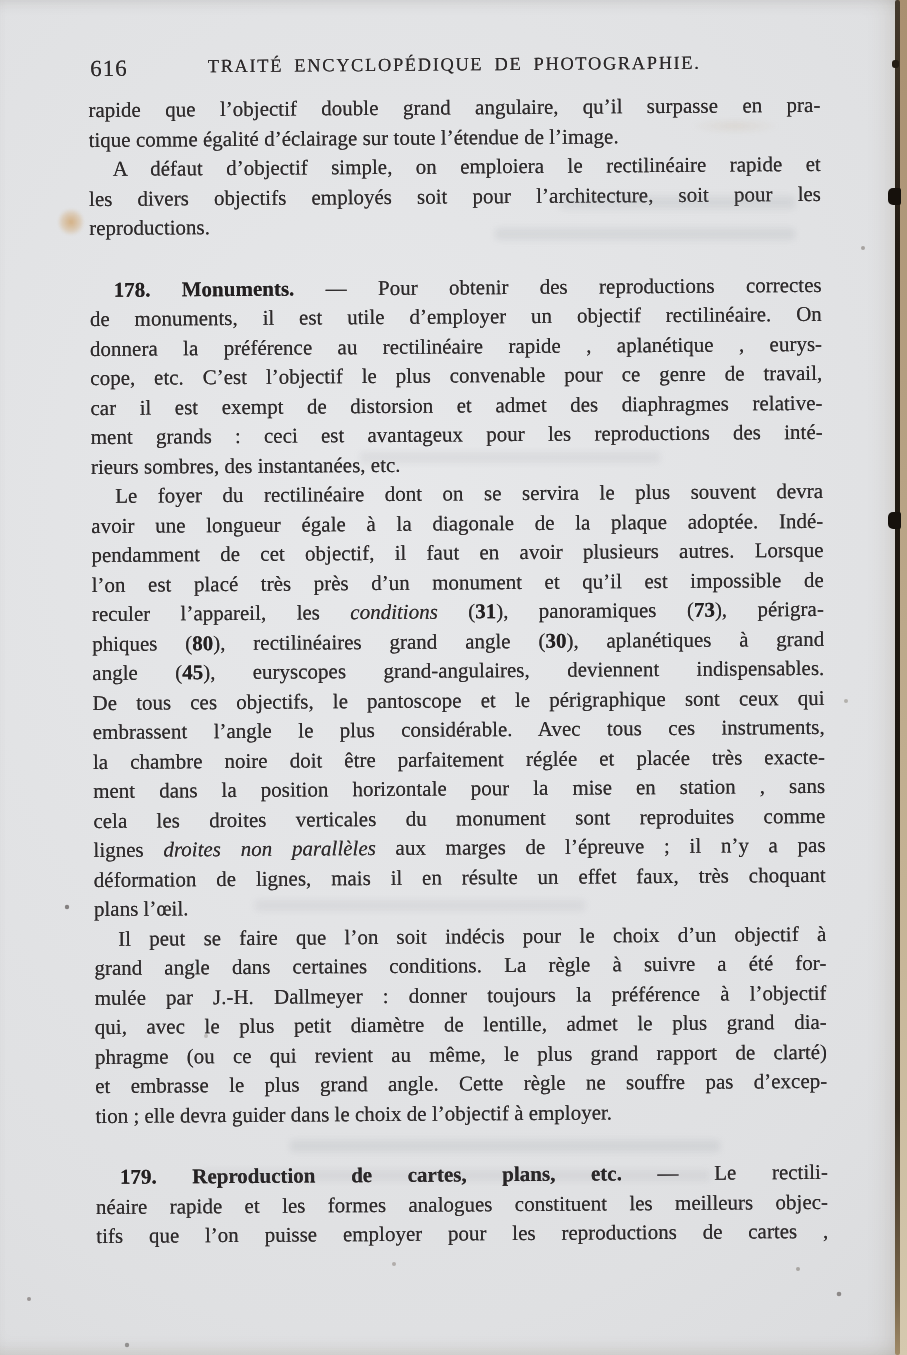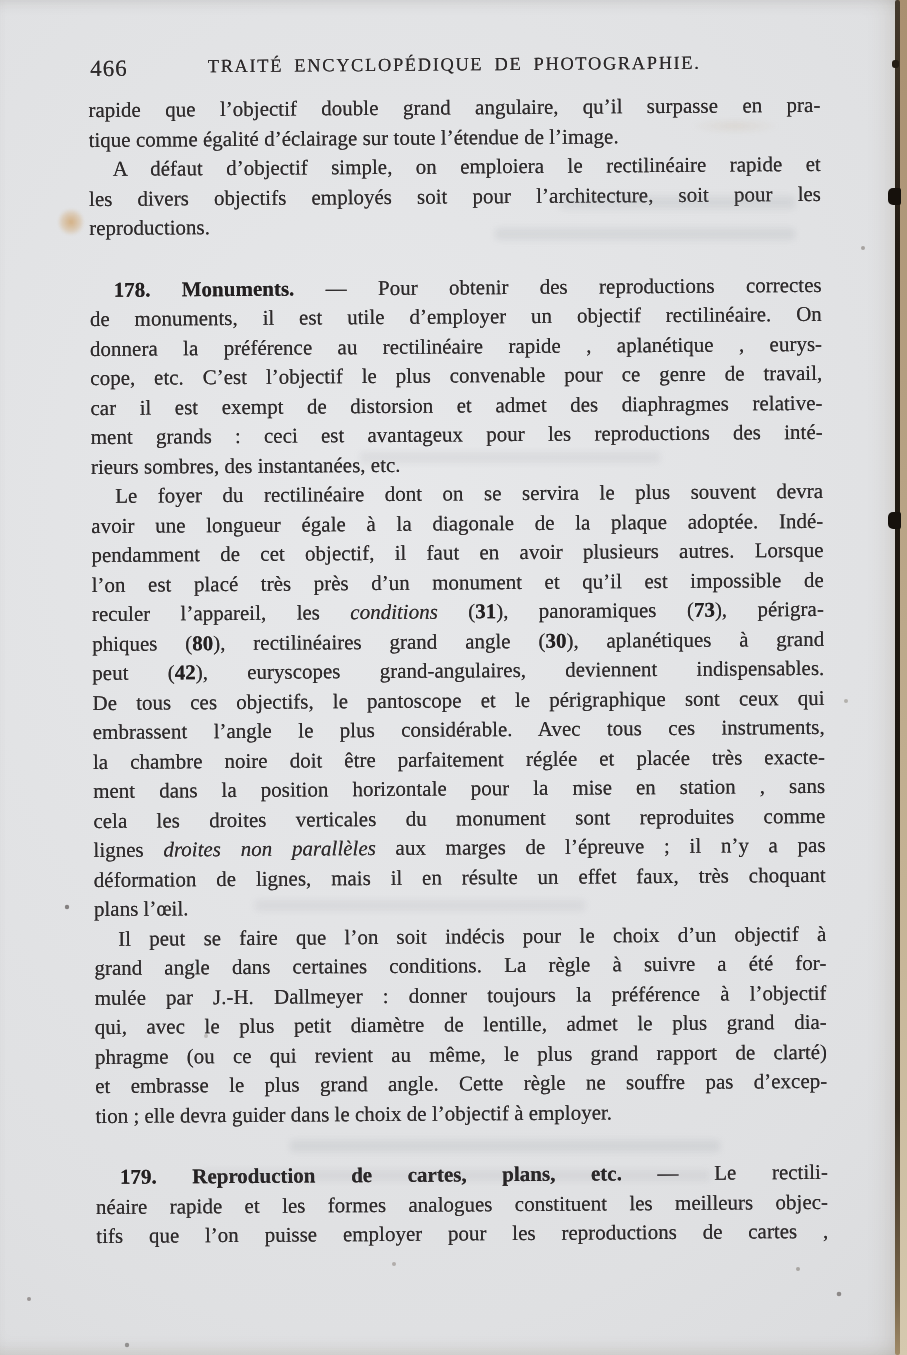--- a/index.html
+++ b/index.html
@@ -59,21 +59,21 @@
       845px 700px 0 1px rgba(95,85,70,.35),
       205px 1035px 0 1px rgba(105,95,85,.3);}
 </style>
 </head>
 <body>
 
 <div class="scan">
 
   <div class="text-col">
     <div class="header-row">
-      <span class="page-number">466</span>
+      <span class="page-number">616</span>
       <span class="running-title">TRAITÉ ENCYCLOPÉDIQUE DE PHOTOGRAPHIE.</span>
     </div>
     <div class="body-text">
         <div class="para">
           <div class="line"><span>rapide que l’objectif double grand angulaire, qu’il surpasse en pra-</span></div>
           <div class="line noj"><span>tique comme égalité d’éclairage sur toute l’étendue de l’image.</span></div>
         </div>
         <div class="para indent">
           <div class="line"><span>A défaut d’objectif simple, on emploiera le rectilinéaire rapide et</span></div>
           <div class="line"><span>les divers objectifs employés soit pour l’architecture, soit pour les</span></div>
@@ -88,21 +88,21 @@
           <div class="line"><span>ment grands : ceci est avantageux pour les reproductions des inté-</span></div>
           <div class="line noj"><span>rieurs sombres, des instantanées, etc.</span></div>
         </div>
         <div class="para indent">
           <div class="line"><span>Le foyer du rectilinéaire dont on se servira le plus souvent devra</span></div>
           <div class="line"><span>avoir une longueur égale à la diagonale de la plaque adoptée. Indé-</span></div>
           <div class="line"><span>pendamment de cet objectif, il faut en avoir plusieurs autres. Lorsque</span></div>
           <div class="line"><span>l’on est placé très près d’un monument et qu’il est impossible de</span></div>
           <div class="line"><span>reculer l’appareil, les </span><span class="i">conditions</span><span> (</span><span class="b">31</span><span>), panoramiques (</span><span class="b">73</span><span>), périgra-</span></div>
           <div class="line"><span>phiques (</span><span class="b">80</span><span>), rectilinéaires grand angle (</span><span class="b">30</span><span>), aplanétiques à grand</span></div>
-          <div class="line"><span>peut (</span><span class="b">42</span><span>), euryscopes grand-angulaires, deviennent indispensables.</span></div>
+          <div class="line"><span>angle (</span><span class="b">45</span><span>), euryscopes grand-angulaires, deviennent indispensables.</span></div>
           <div class="line"><span>De tous ces objectifs, le pantoscope et le périgraphique sont ceux qui</span></div>
           <div class="line"><span>embrassent l’angle le plus considérable. Avec tous ces instruments,</span></div>
           <div class="line"><span>la chambre noire doit être parfaitement réglée et placée très exacte-</span></div>
           <div class="line"><span>ment dans la position horizontale pour la mise en station , sans</span></div>
           <div class="line"><span>cela les droites verticales du monument sont reproduites comme</span></div>
           <div class="line"><span>lignes </span><span class="i">droites non parallèles</span><span> aux marges de l’épreuve ; il n’y a pas</span></div>
           <div class="line"><span>déformation de lignes, mais il en résulte un effet faux, très choquant</span></div>
           <div class="line noj"><span>plans l’œil.</span></div>
         </div>
         <div class="para indent">

